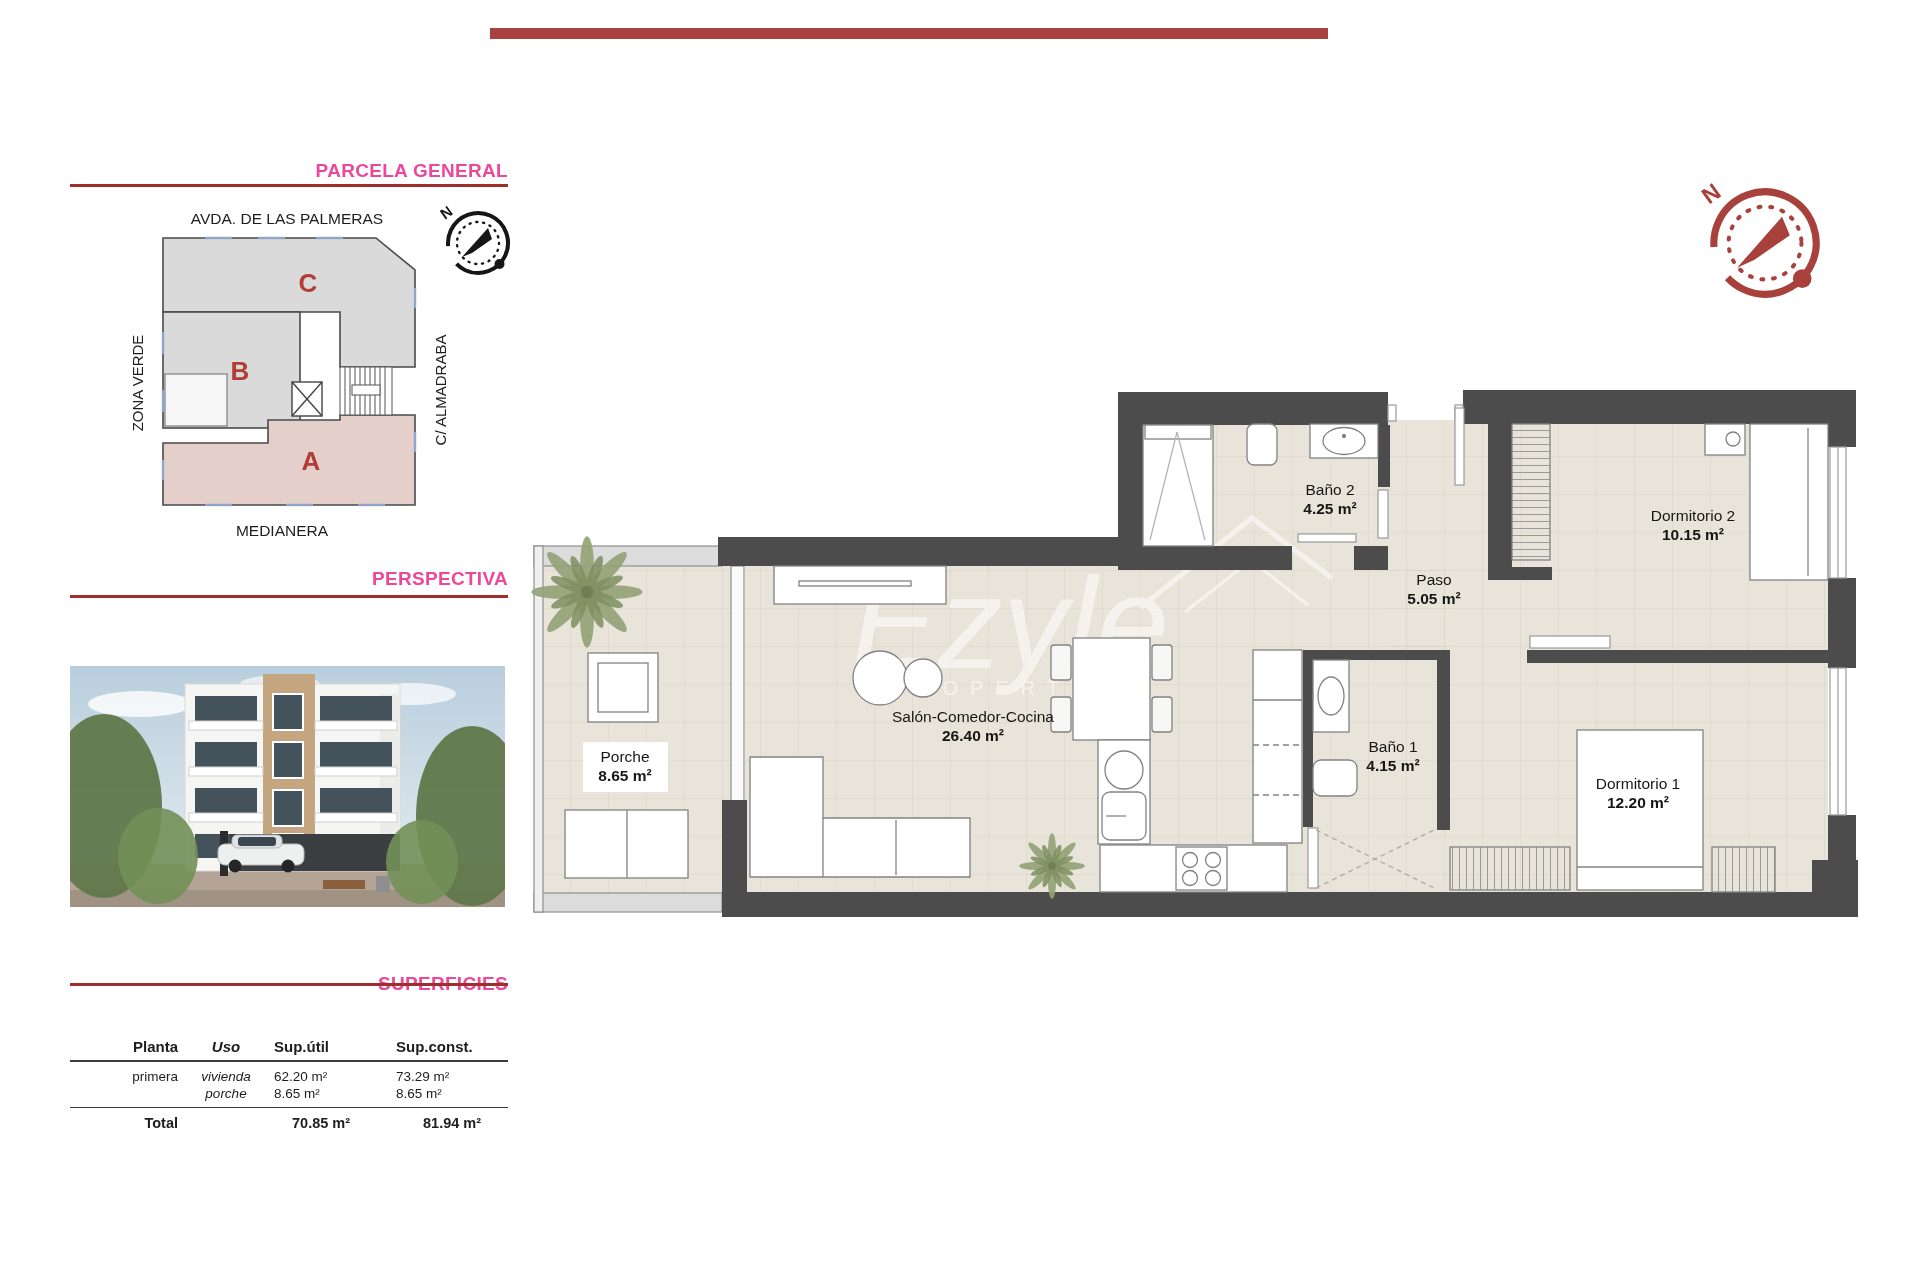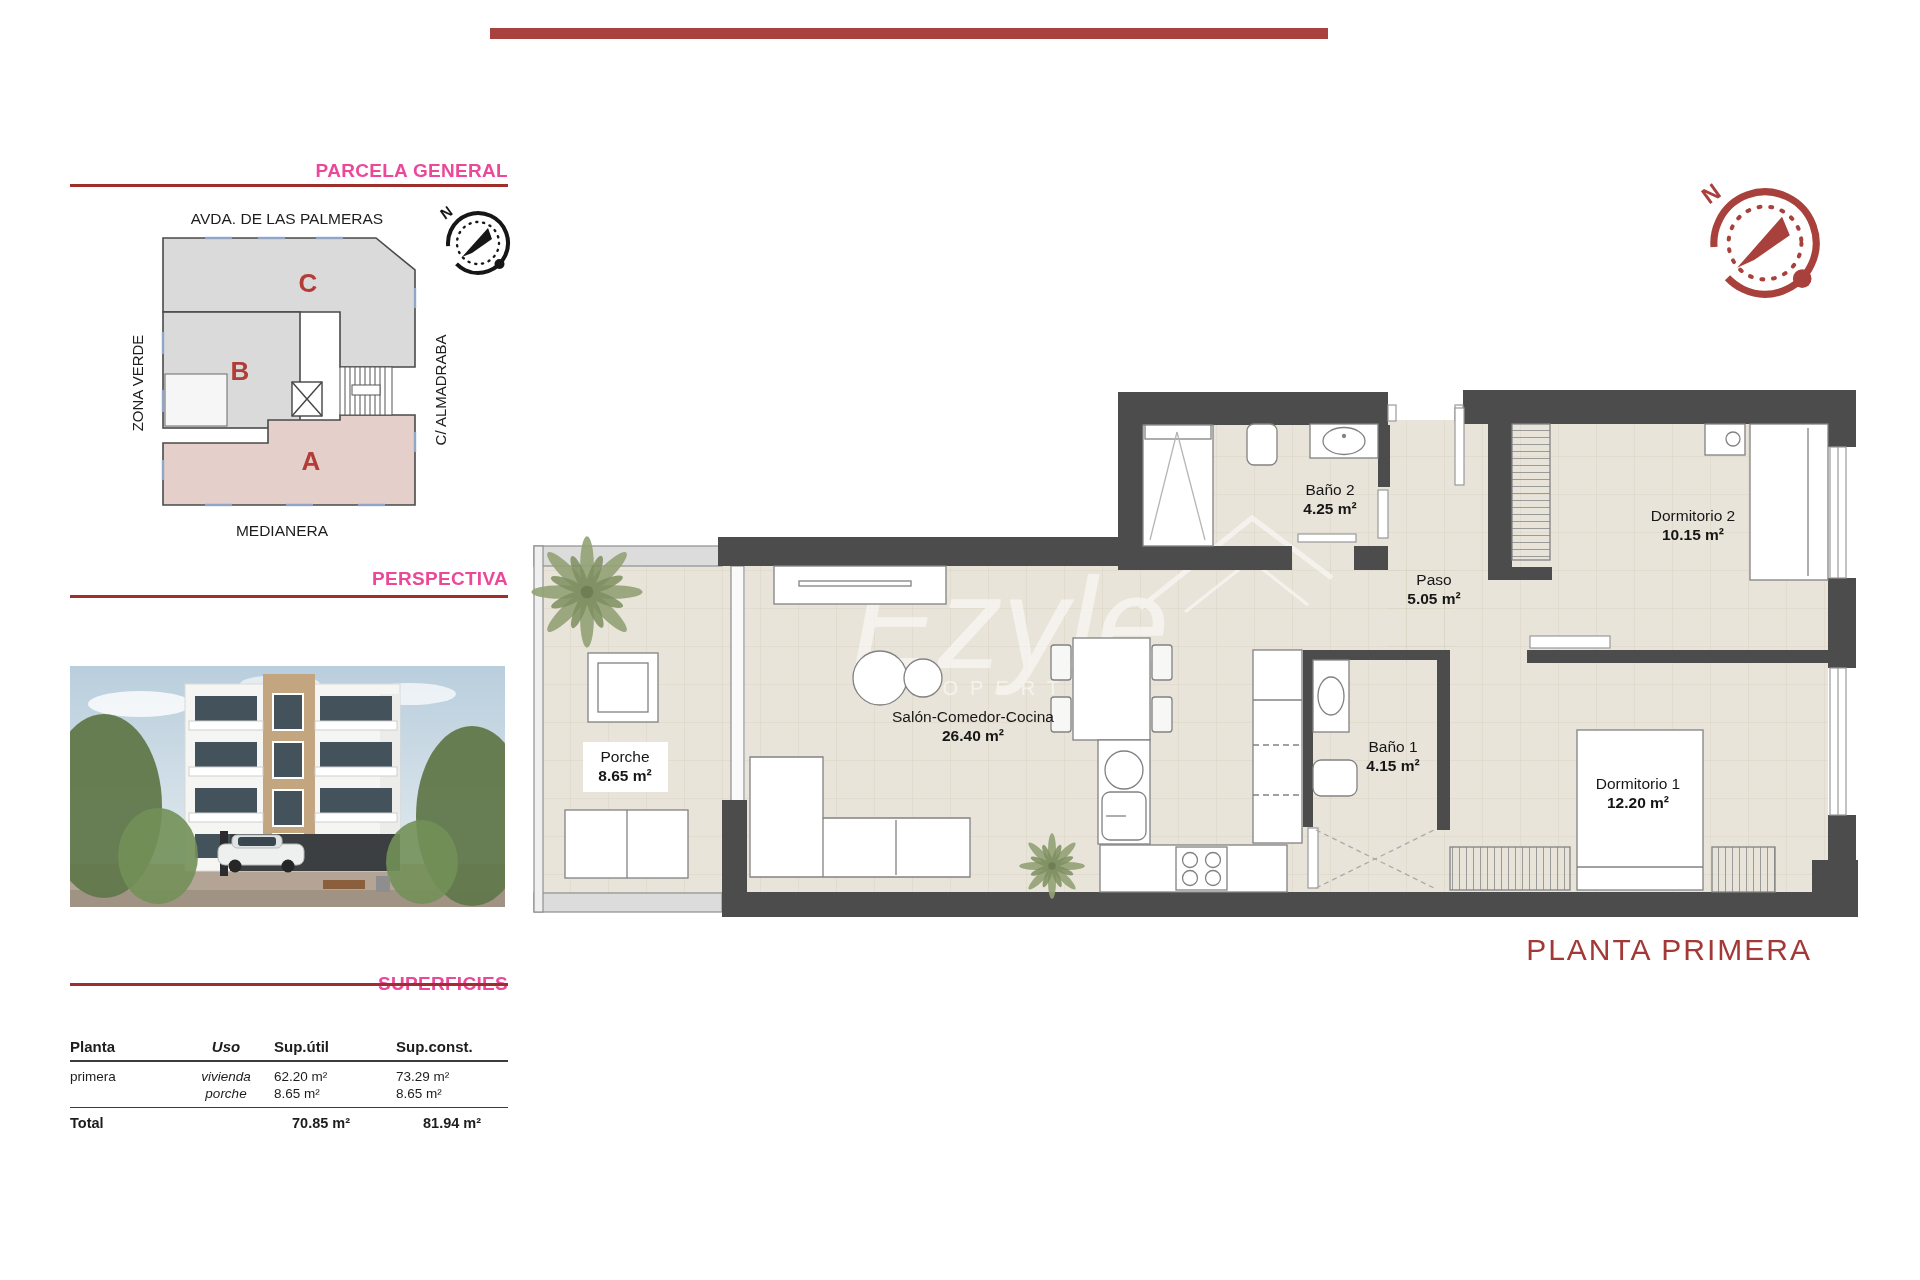--- a/index.html
+++ b/index.html
@@ -12,21 +12,21 @@
   .plan-caption{left:1380px;top:933px;width:432px;text-align:right;font-size:30px;color:#a33936;letter-spacing:2px;}
   
   .sec-head{left:70px;width:438px;font-size:19px;font-weight:bold;color:#ec4899;letter-spacing:.3px;text-align:right;}
   .sec-rule{left:70px;width:438px;height:3px;background:#9e2f2d;}
   .h-parcela{top:160px;} .r-parcela{top:184px;}
   .h-perspectiva{top:568px;} .r-perspectiva{top:595px;}
   .h-superficies{top:958px;margin-top:15px;} .r-superficies{top:983px;}
   
   .sup-table{left:70px;top:1038px;width:438px;font-size:13.5px;}
   .sup-row{display:grid;grid-template-columns:108px 96px 122px 112px;align-items:end;}
-  .sup-row .c0{text-align:left;} .sup-row .c1{text-align:center;font-style:italic;}
+  .sup-row .c0{text-align:right;} .sup-row .c1{text-align:center;font-style:italic;}
   .sup-row .c2,.sup-row .c3{text-align:left;}
   .sup-head{font-size:15px;font-weight:bold;padding-bottom:5px;}
   .sup-line{height:0;border-top:2px solid #3c3c3c;margin:0;}
   .sup-line.thin{border-top-width:1.5px;}
   .sup-body{padding:6px 0 5px 0;line-height:17px;}
   .sup-total{padding:7px 0 4px 0;font-weight:bold;font-size:14.5px;gap:9px;}
   svg text{font-family:"Liberation Sans", sans-serif;}
 </style>
 </head>
 <body>
@@ -389,15 +389,14 @@
       <text x="1434" y="604" font-weight="bold">5.05 m²</text>
       <text x="1693" y="521">Dormitorio 2</text>
       <text x="1693" y="540" font-weight="bold">10.15 m²</text>
       <text x="1393" y="752">Baño 1</text>
       <text x="1393" y="771" font-weight="bold">4.15 m²</text>
       <text x="1638" y="789">Dormitorio 1</text>
       <text x="1638" y="808" font-weight="bold">12.20 m²</text>
     </g>
   </svg>
 
-  <div class="abs plan-caption">PLANTA PRIMERA</div>
 
 </div>
 
 </body></html>

